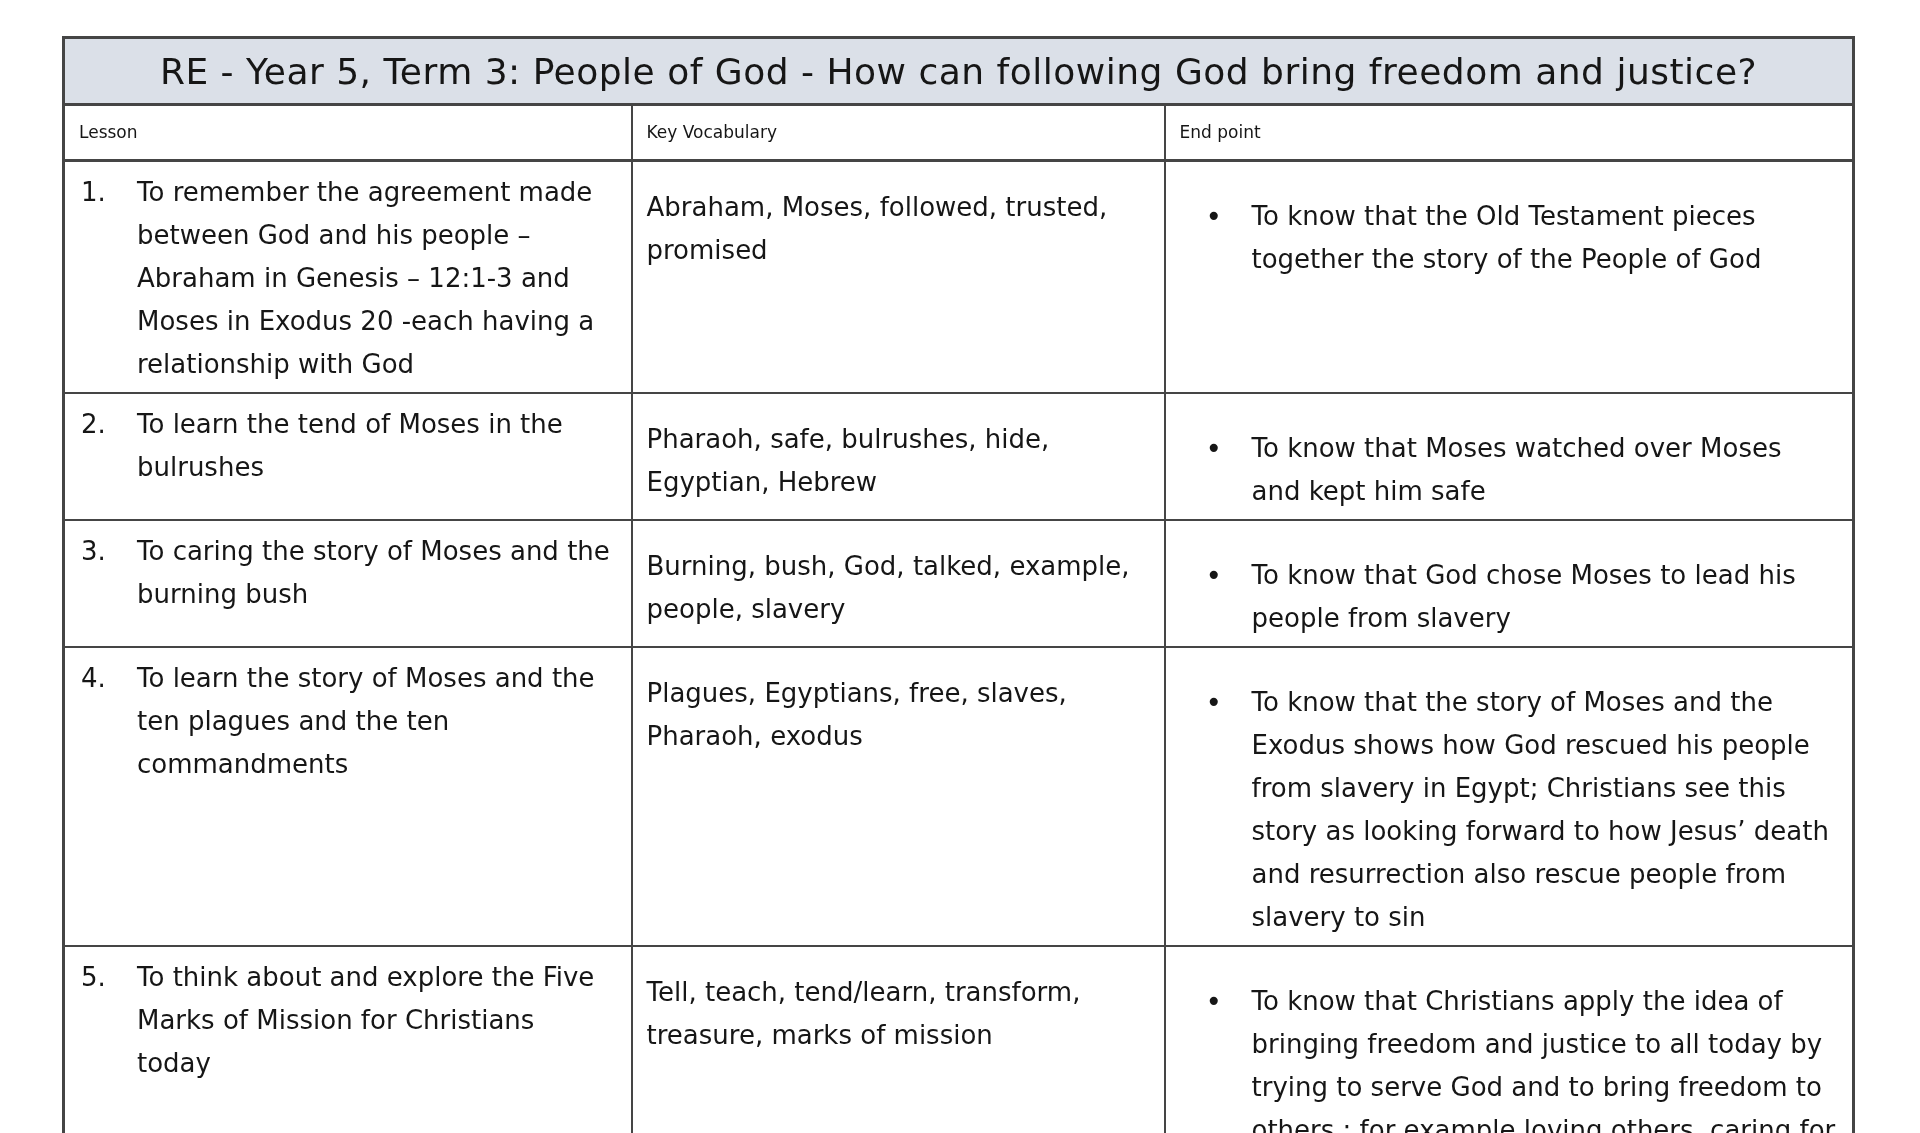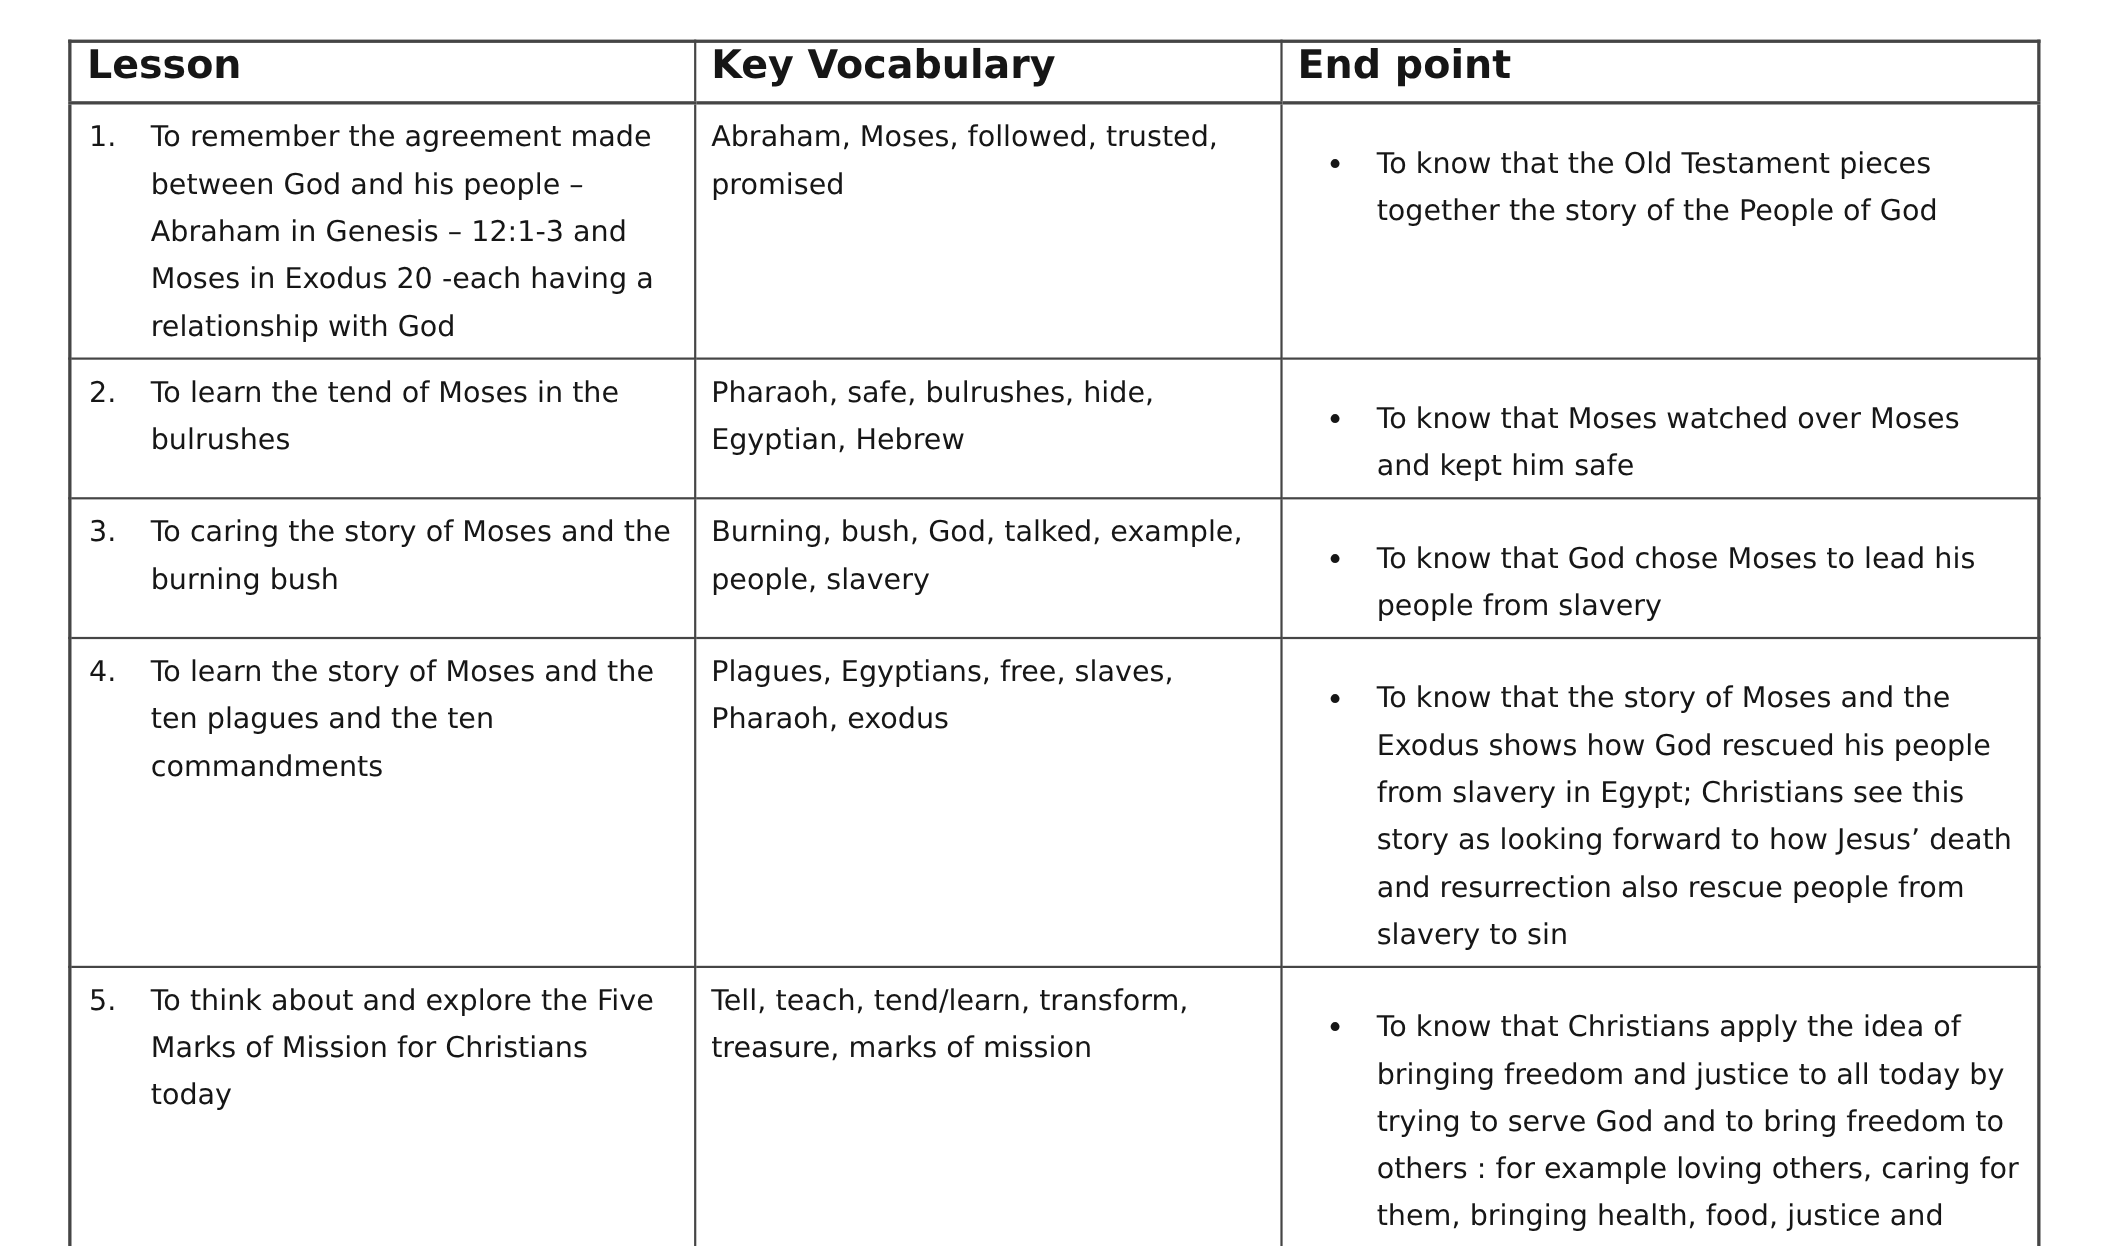--- a/index.html
+++ b/index.html
@@ -48,23 +48,23 @@
     text-align: center;
     vertical-align: middle;
     font-size: 36px;
     font-weight: normal;
     letter-spacing: 0.5px;
     padding: 2px 24px;
     border-bottom: 3px solid var(--border-col);
   }
   tr.header-row th {
     height: 56px;
-    font-weight: bold;
-    font-size: 36px;
-    padding: 0 12px 0 14px;
+    font-weight: normal;
+    font-size: 17px;
+    padding: 16px 12px 0 14px;
     border-bottom: 3px solid var(--border-col);
     vertical-align: top;
   }
   tbody td {
     font-size: 26px;
     line-height: 43px;
     padding: 9px 12px 6px 14px;
   }
   tr.r1 { height: 231px; }
   tr.r2 { height: 103px; }
@@ -86,33 +86,36 @@
     padding-right: 2px;
     margin-top: 24px;
   }
   .bullet {
     line-height: 43px;
   }
   .bullet::before {
     content: "\2022";
     font-size: 28px;
   }
-  .vocab-text { display: block; }
+  .vocab-text { display: block; margin-top: 15px; }
 </style>
 </head>
 <body>
 
 <div class="page">
   <table class="curriculum">
     <colgroup>
       <col class="c1">
         <col class="c2">
         <col class="c3">
     </colgroup>
     <thead>
+      <tr class="title-row">
+        <th colspan="3">RE - Year 5, Term 3: People of God - How can following God bring freedom and justice?</th>
+      </tr>
       <tr class="header-row">
         <th>Lesson</th>
         <th>Key Vocabulary</th>
         <th>End point</th>
       </tr>
     </thead>
     <tbody>
       <tr class="r1">
         <td>
           <div class="lesson-grid">

